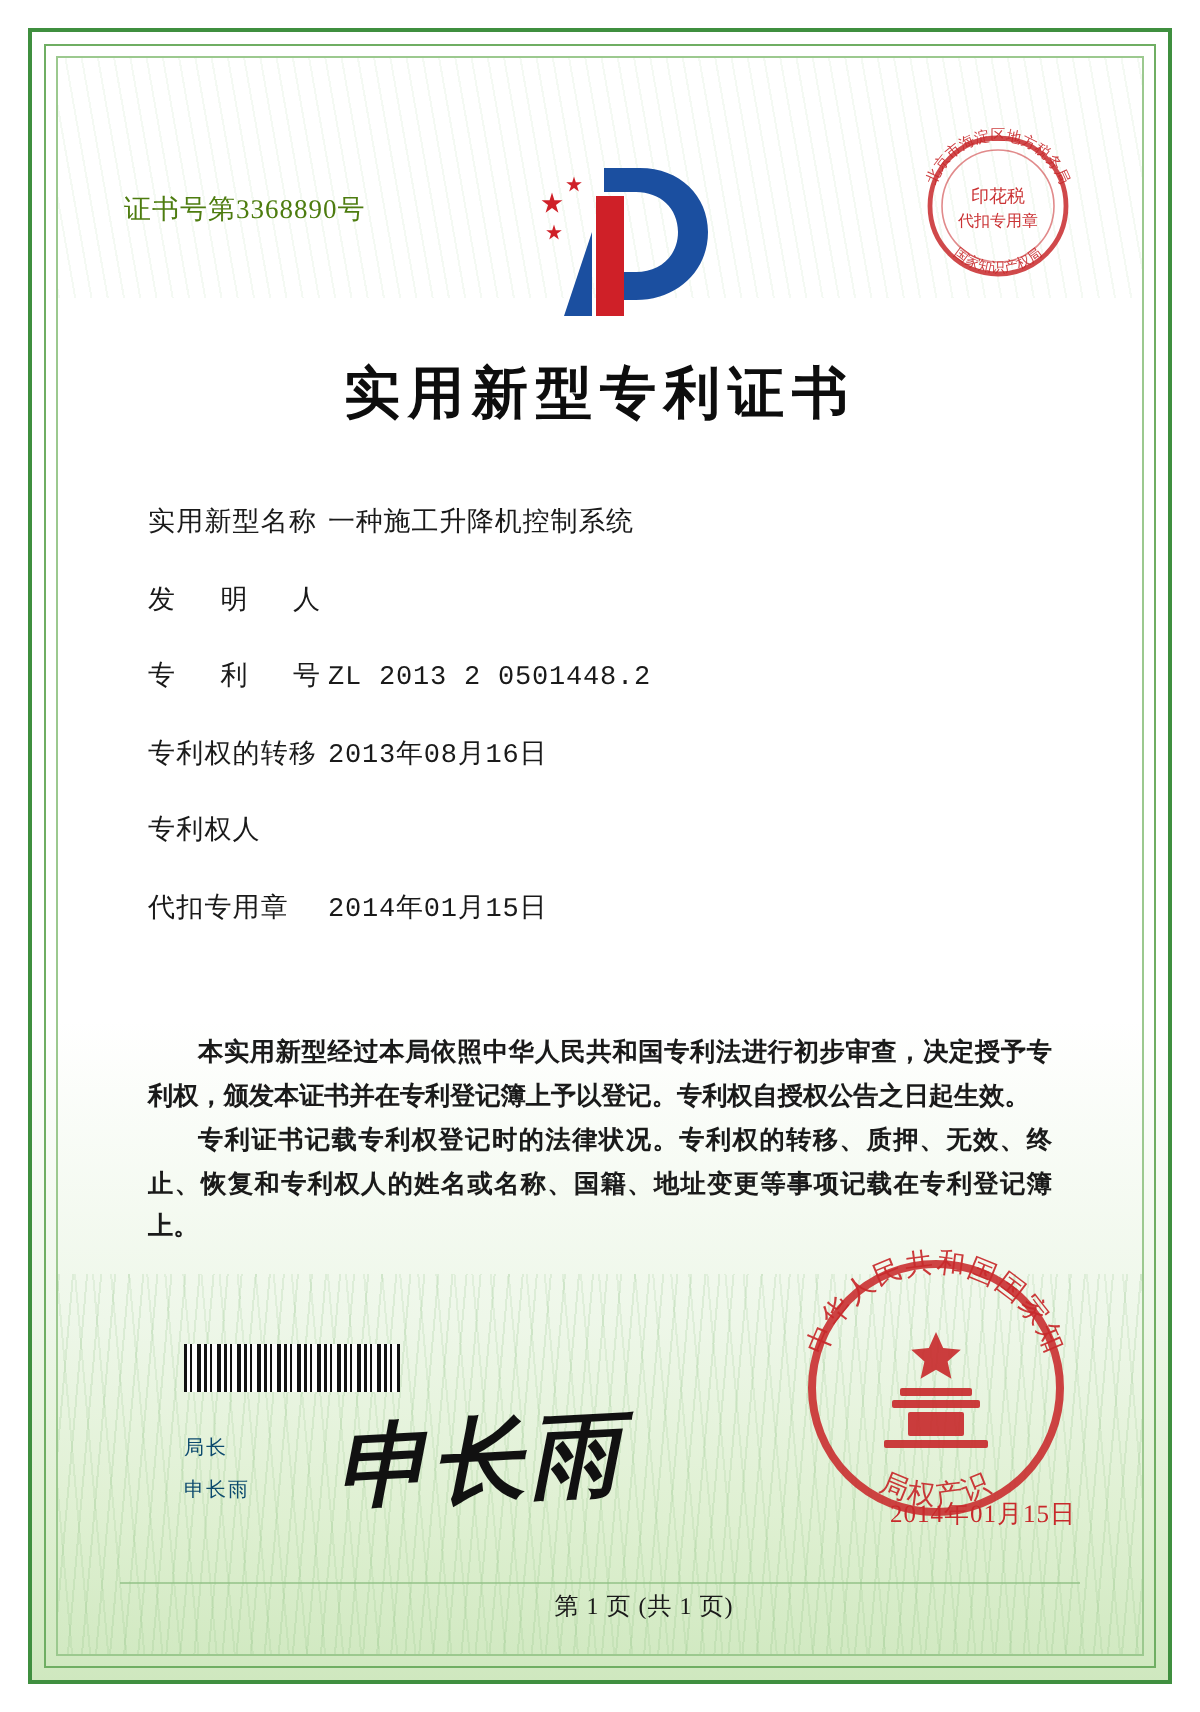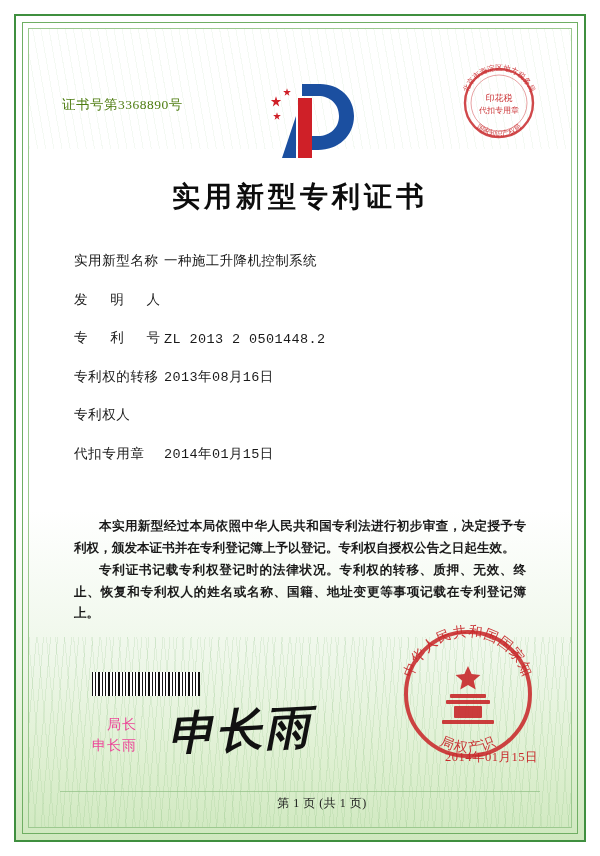--- a/index.html
+++ b/index.html
@@ -152,25 +152,24 @@
       repeating-linear-gradient(90deg,
         #111 0px, #111 1.5px, #fff 1.5px, #fff 3px,
         #111 3px, #111 4px, #fff 4px, #fff 6.5px,
         #111 6.5px, #111 8.5px, #fff 8.5px, #fff 10px);
   }
 
   
   .sig-block {
     position: absolute;
     left: 92px; top: 714px;
-    font-size: 14px;
+    font-size: 10px;
     line-height: 21px;
-    color: #ec4899;
+    color: #0c4a6e;
     letter-spacing: 1px;
-    text-align: right;
   }
   .handwriting {
     position: absolute;
     left: 168px; top: 700px;
     font-size: 46px;
     color: #111;
     font-family: "DejaVu Serif", serif;
     font-style: italic;
     font-weight: bold;
     letter-spacing: 2px;

